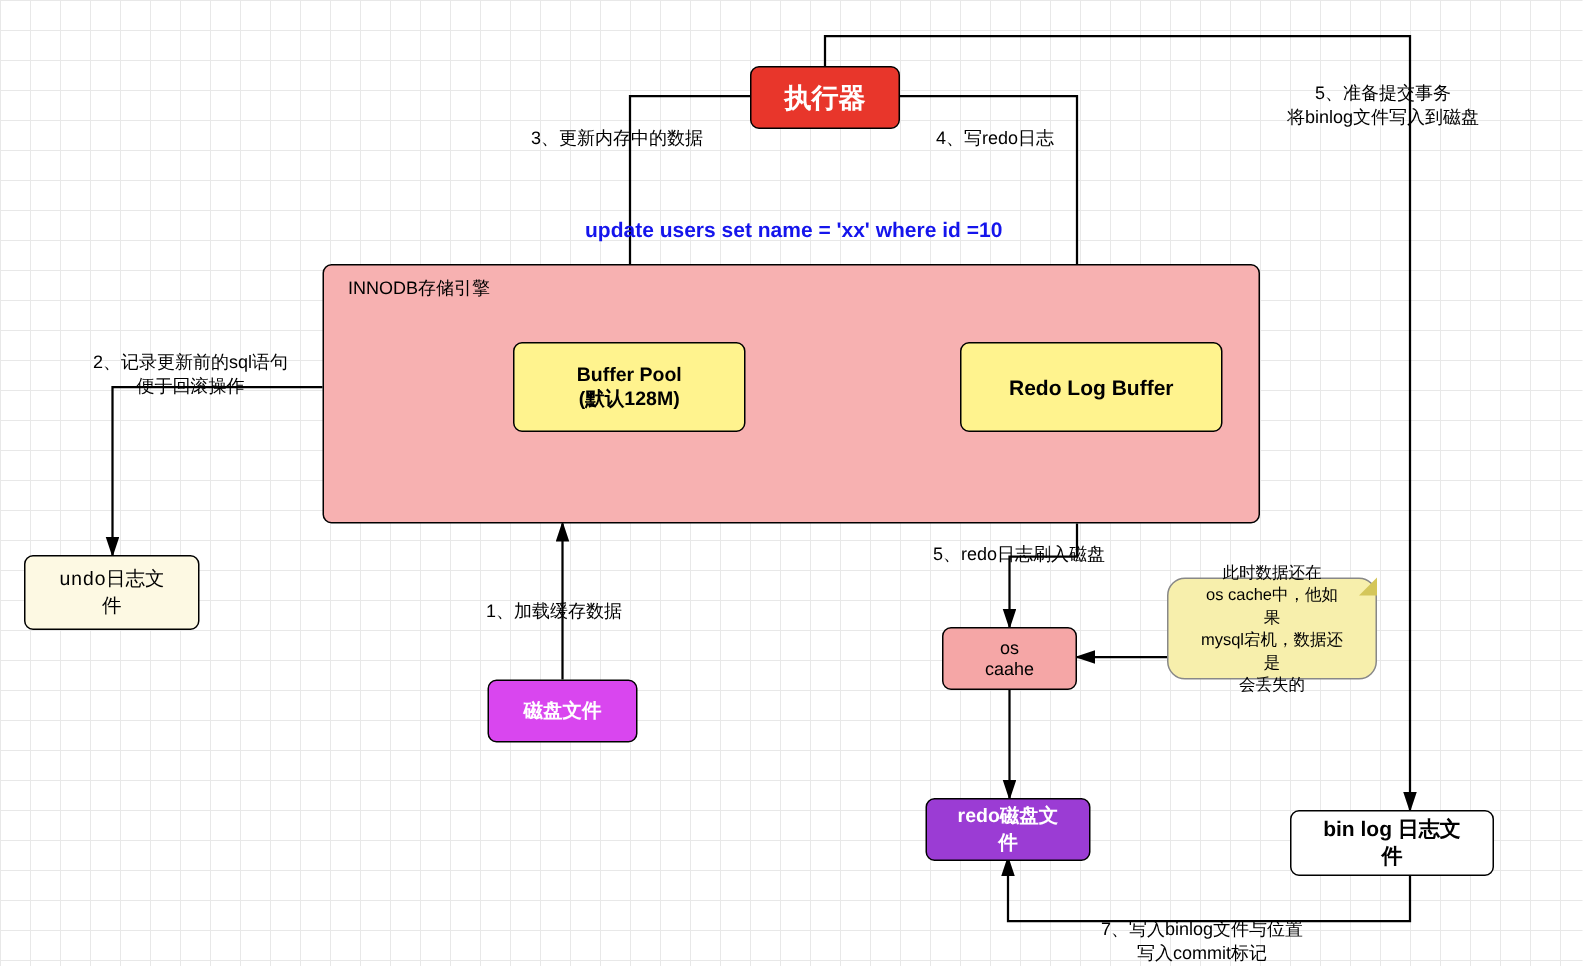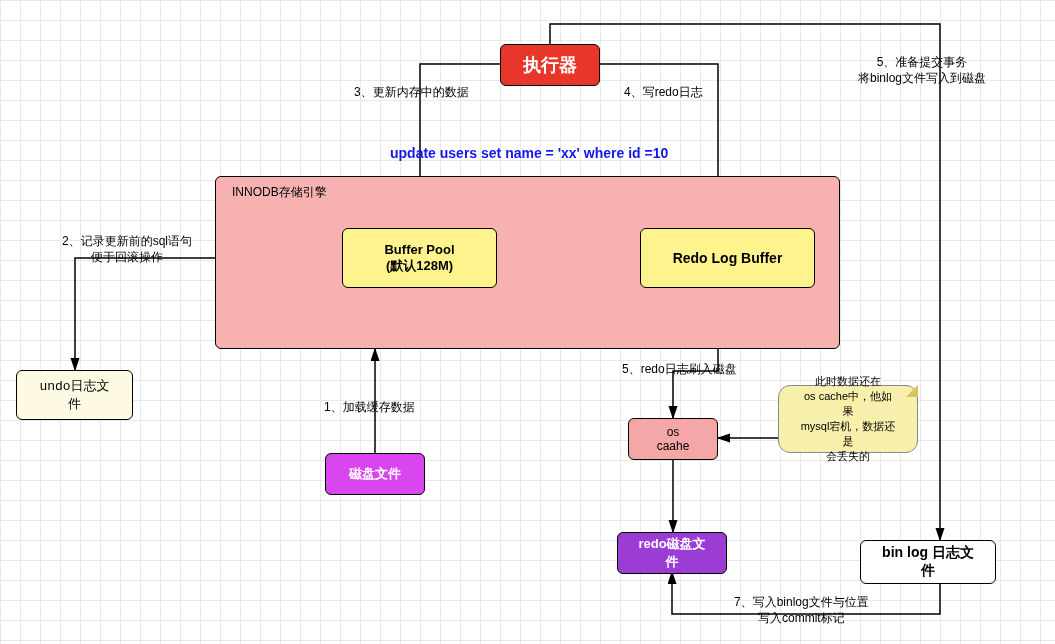--- a/index.html
+++ b/index.html
@@ -151,14 +151,14 @@
 <div class="sql-text">update users set name = 'xx' where id =10</div>
 
 <div class="label" style="left:324px;top:400px">1、加载缓存数据</div>
 <div class="label" style="left:62px;top:234px;white-space:pre-line">2、记录更新前的sql语句
 便于回滚操作</div>
 <div class="label" style="left:354px;top:85px">3、更新内存中的数据</div>
 <div class="label" style="left:624px;top:85px">4、写redo日志</div>
 <div class="label" style="left:622px;top:362px">5、redo日志刷入磁盘</div>
 <div class="label" style="left:858px;top:55px;white-space:pre-line">5、准备提交事务
 将binlog文件写入到磁盘</div>
-<div class="label" style="left:734px;top:595px;white-space:pre-line">7、写入binlog文件与位置
+<div class="label" style="left:734px;top:612px;white-space:pre-line">7、写入binlog文件与位置
 写入commit标记</div>
 
 </body></html>

